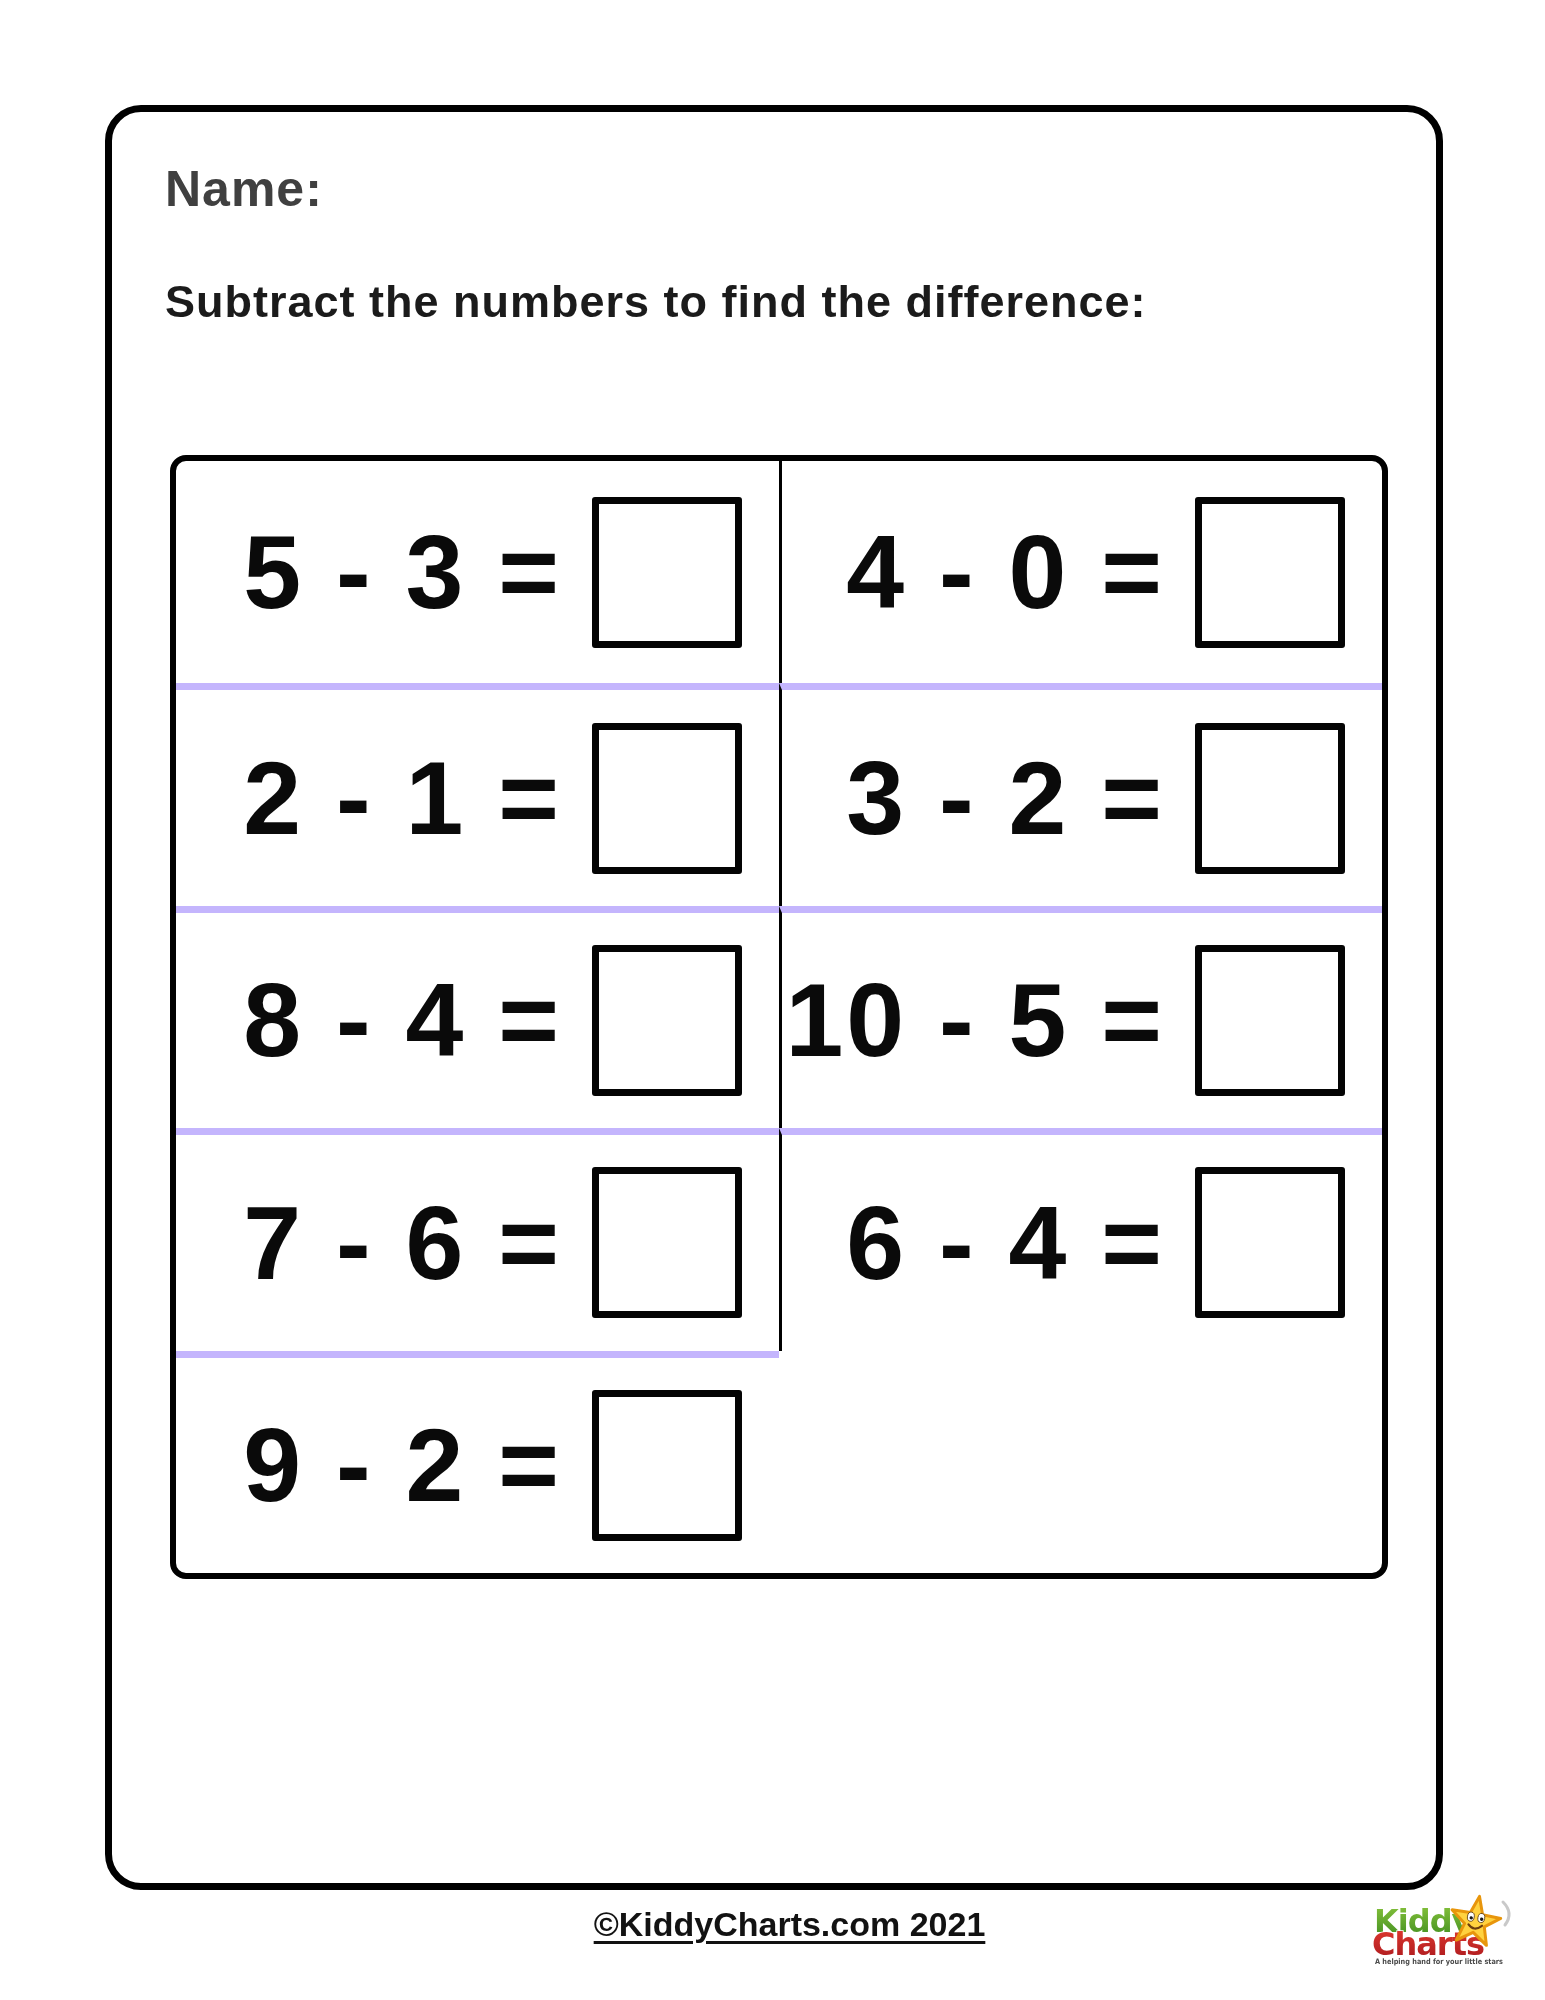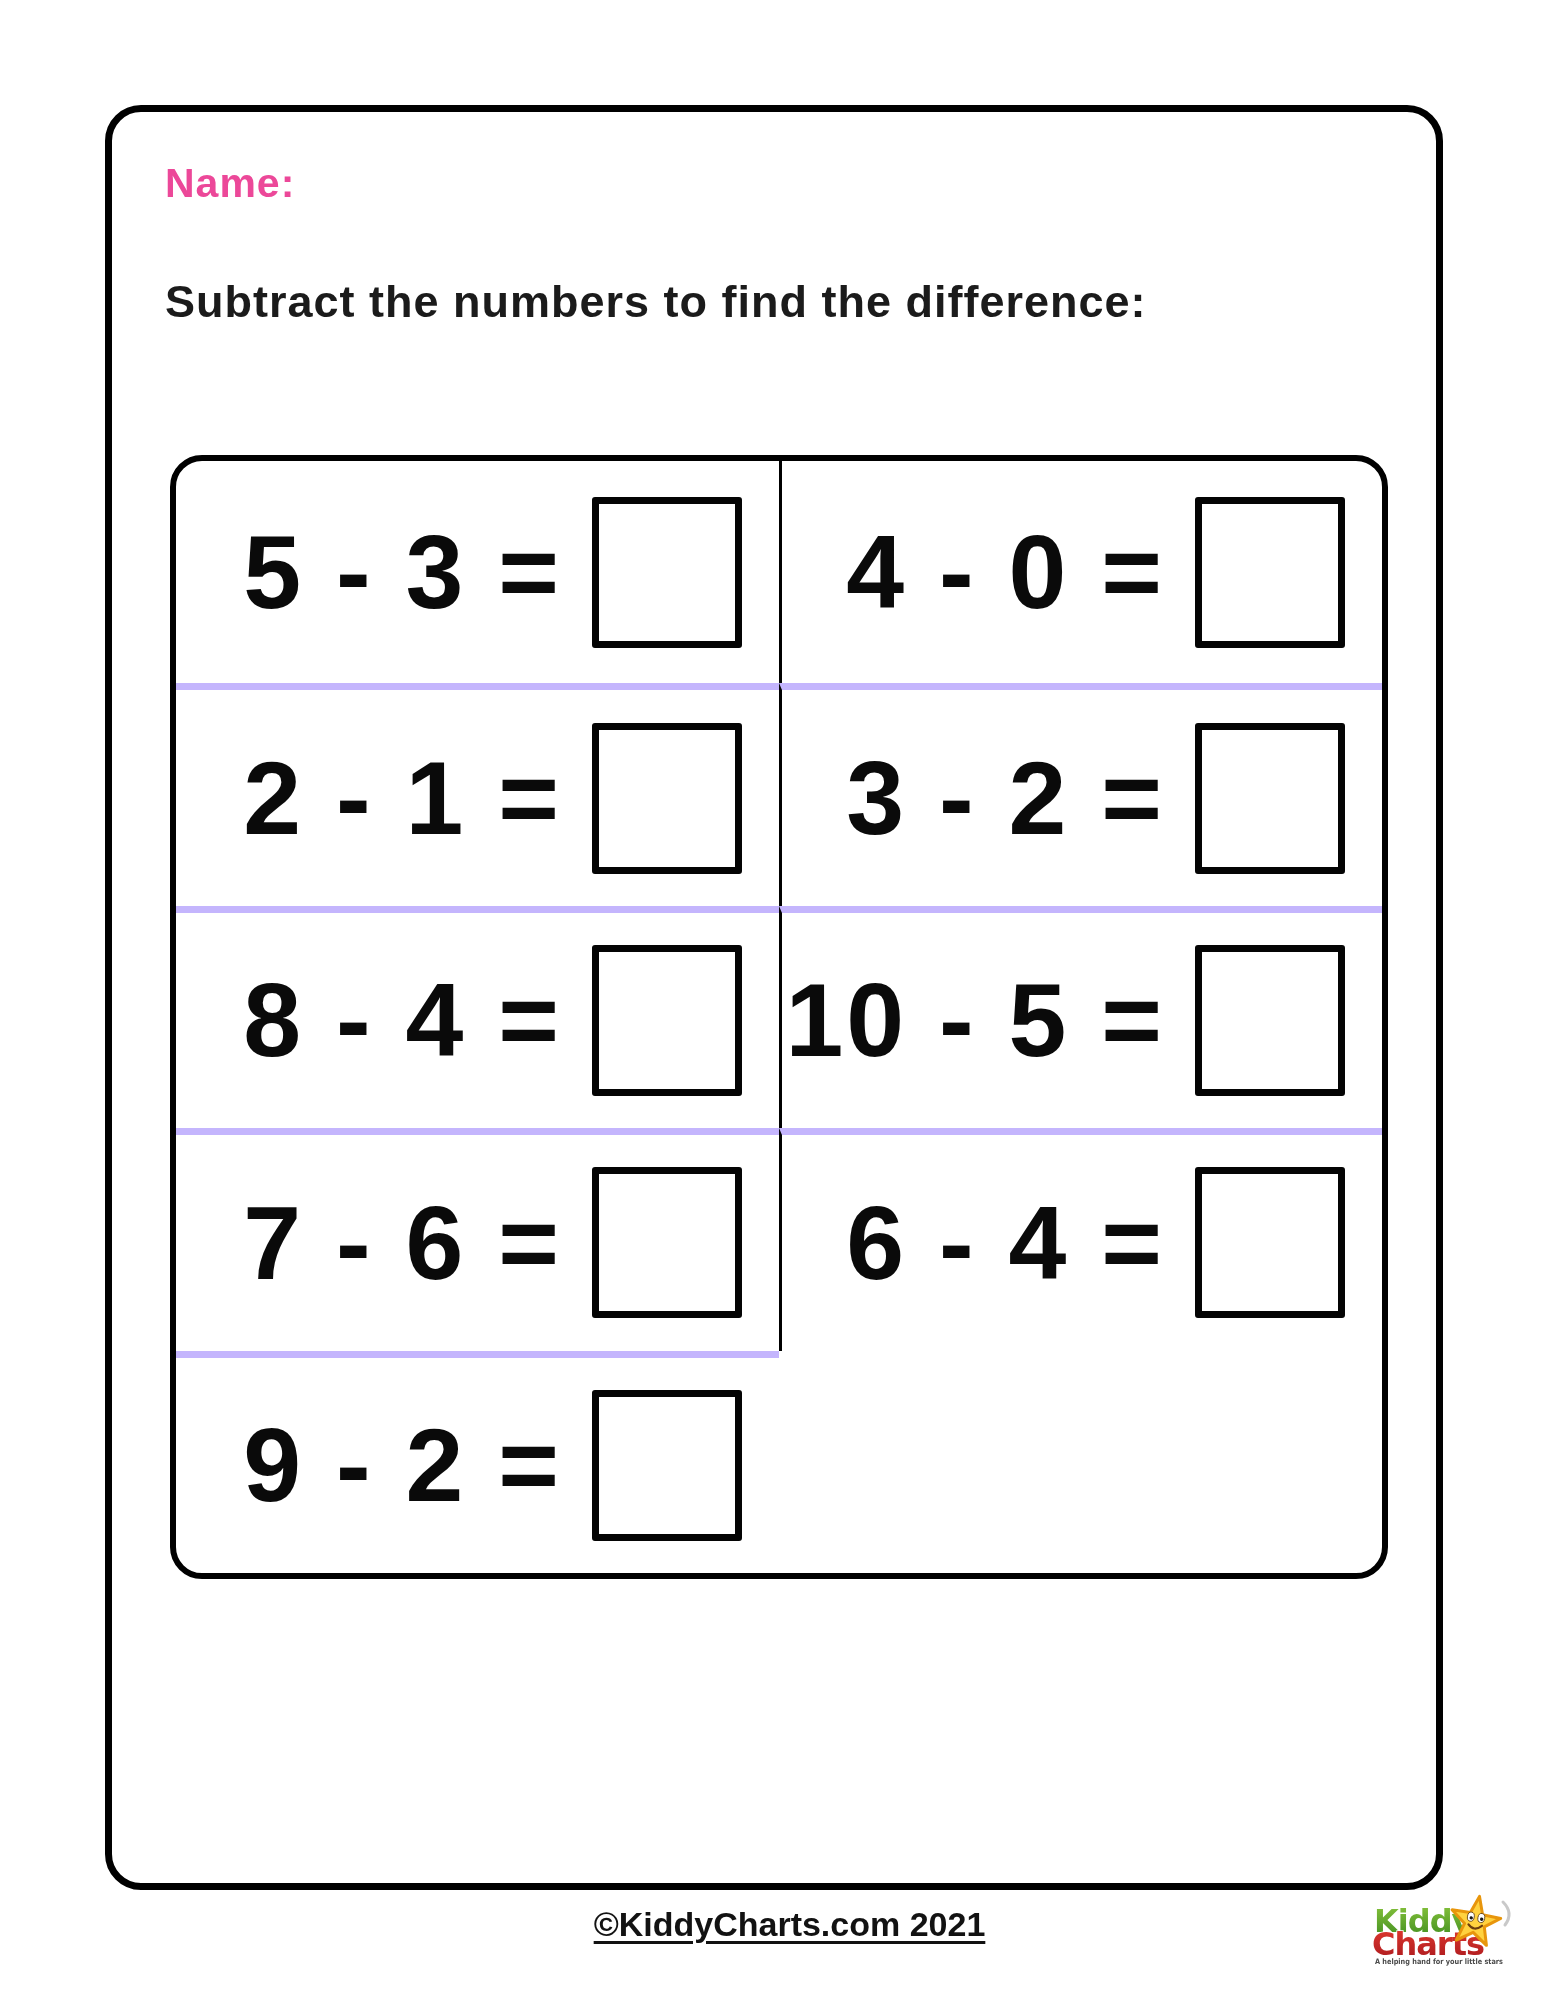--- a/index.html
+++ b/index.html
@@ -16,41 +16,41 @@
     left: 105px; top: 105px;
     width: 1338px; height: 1785px;
     border: 7px solid #000;
     border-radius: 36px;
     background: #fff;
   }
 
   .name-label {
     position: absolute;
     left: 165px; top: 160px;
-    font-size: 41px;
+    font-size: 50px;
     font-weight: 600;
     letter-spacing: 1px;
-    color: #ec4899;
+    color: #404040;
   }
 
   .instruction {
     position: absolute;
     left: 165px; top: 276px;
     font-size: 45px;
     font-weight: 600;
     letter-spacing: 1px;
     color: #1b1b1b;
   }
 
   .problems-table {
     position: absolute;
     left: 170px; top: 455px;
     width: 1218px; height: 1124px;
     border: 6px solid #000;
-    border-radius: 32px;
+    border-radius: 16px;
     overflow: hidden;
     background: #fff;
     display: grid;
     grid-template-columns: 1fr 1fr;
     grid-template-rows: repeat(5, 1fr);
   }
 
   .cell {
     display: flex;
     align-items: center;

